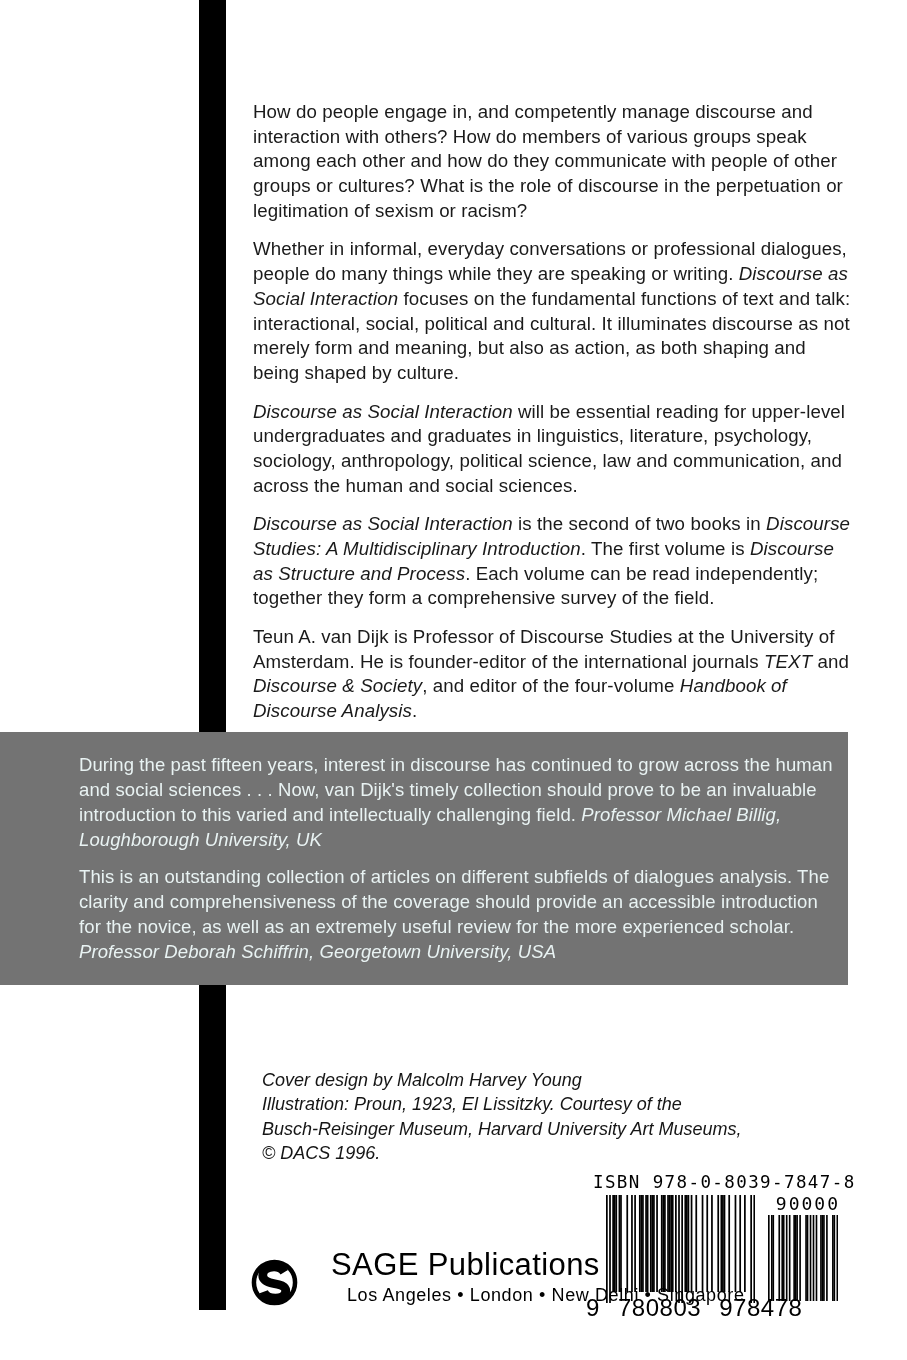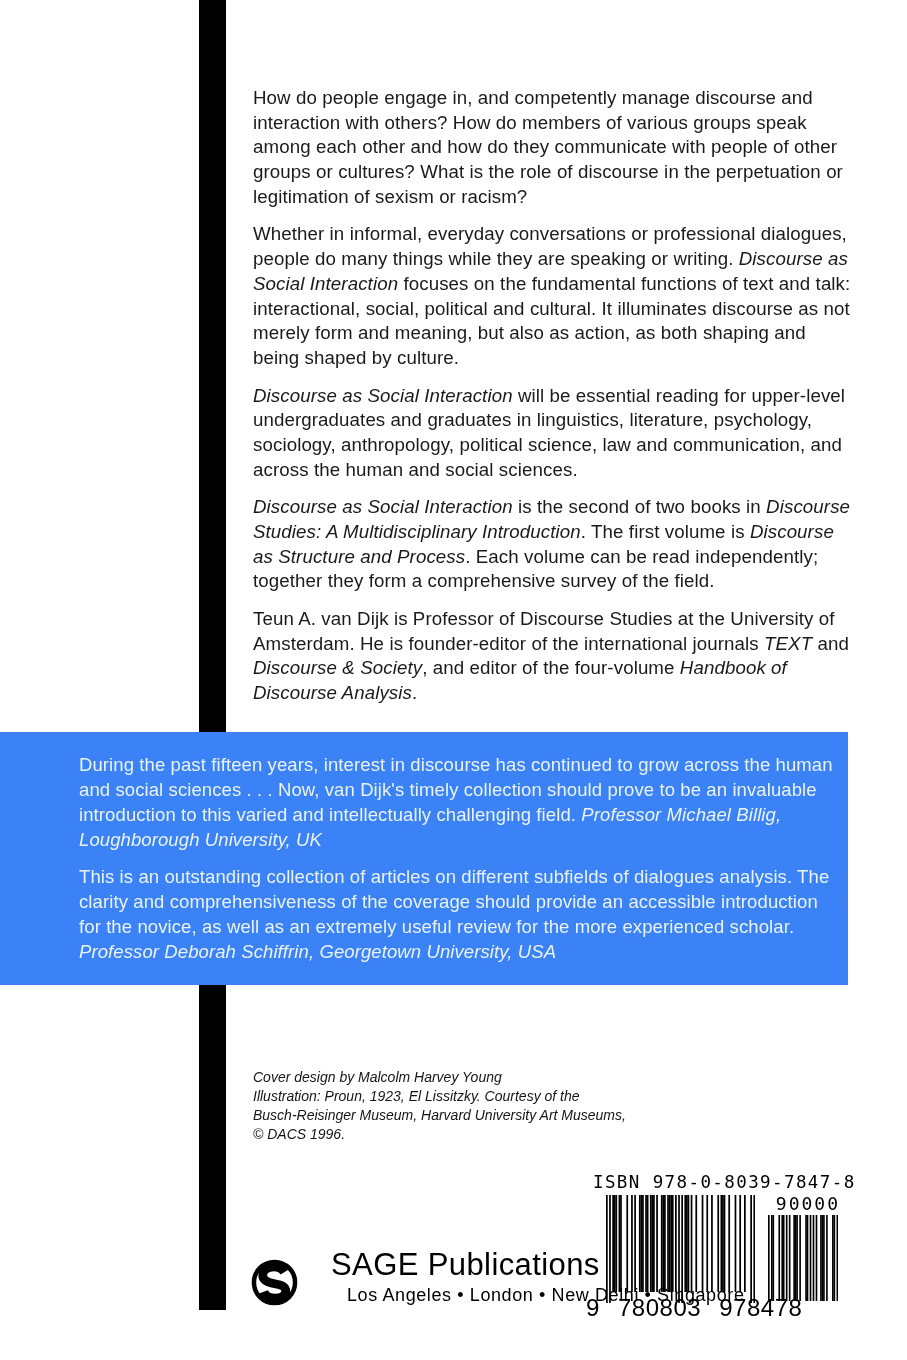--- a/index.html
+++ b/index.html
@@ -10,35 +10,35 @@
     color:#1a1a1a;
   }
   .stripe { position:absolute; left:199px; width:27px; background:#000; }
   .stripe.top { top:0; height:732px; }
   .stripe.bottom { top:985px; height:325px; }
 
   .synopsis {
     position:absolute; left:253px; top:86px; width:600px;
     font-size:18.7px; line-height:1.32; letter-spacing:0.1px;
   }
-  .synopsis p { margin:0 0 13px 0; }
+  .synopsis p { margin:14px 0 13px 0; }
   .it { font-style:italic; }
 
   .review-panel {
     position:absolute; left:0; top:732px; width:848px; height:253px;
     box-sizing:border-box;
     padding:21px 14px 0 79px;
     color:#e9f3f3;
     font-size:18.5px; line-height:1.35; letter-spacing:0.1px;
   }
   .review-panel p { margin:0 0 12px 0; }
 
   .credits {
-    position:absolute; left:253px; top:1068px;
-    font-style:italic; font-size:14px; line-height:1.35; color:#151515;
+    position:absolute; left:262px; top:1068px;
+    font-style:italic; font-size:18px; line-height:1.35; color:#151515;
   }
 
   .publisher { position:absolute; left:251px; top:1249px; display:flex; align-items:flex-end;gap:28px; }
   .sage-mark { flex:0 0 auto; margin-top:1px; }
   .pub-text { margin-left:5px; }
   .pub-name {
     font-size:31px; font-weight:400; letter-spacing:0.4px; color:#000;
     line-height:1.05;
   }
   .pub-cities {
@@ -70,21 +70,21 @@
 <div class="stripe bottom"></div>
 
 <div class="synopsis">
   <p><span>How do people engage in, and competently manage discourse and interaction with others? How do members of various groups speak among each other and how do they communicate with people of other groups or cultures? What is the role of discourse in the perpetuation or legitimation of sexism or racism?</span></p>
   <p><span>Whether in informal, everyday conversations or professional dialogues, people do many things while they are speaking or writing. </span><span class="it">Discourse as Social Interaction</span><span> focuses on the fundamental functions of text and talk: interactional, social, political and cultural. It illuminates discourse as not merely form and meaning, but also as action, as both shaping and being shaped by culture.</span></p>
   <p><span class="it">Discourse as Social Interaction</span><span> will be essential reading for upper-level undergraduates and graduates in linguistics, literature, psychology, sociology, anthropology, political science, law and communication, and across the human and social sciences.</span></p>
   <p><span class="it">Discourse as Social Interaction</span><span> is the second of two books in </span><span class="it">Discourse Studies: A Multidisciplinary Introduction</span><span>. The first volume is </span><span class="it">Discourse as Structure and Process</span><span>. Each volume can be read independently; together they form a comprehensive survey of the field.</span></p>
   <p><span>Teun A. van Dijk is Professor of Discourse Studies at the University of Amsterdam. He is founder-editor of the international journals </span><span class="it">TEXT</span><span> and </span><span class="it">Discourse &amp; Society</span><span>, and editor of the four-volume </span><span class="it">Handbook of Discourse Analysis</span><span>.</span></p>
 </div>
 
-<div class="review-panel" style="background: #3b82f6;">
+<div class="review-panel" style="background: #737373;">
   <p><span>During the past fifteen years, interest in discourse has continued to grow across the human and social sciences . . . Now, van Dijk's timely collection should prove to be an invaluable introduction to this varied and intellectually challenging field. </span><span class="it">Professor Michael Billig, Loughborough University, UK</span></p>
   <p><span>This is an outstanding collection of articles on different subfields of dialogues analysis. The clarity and comprehensiveness of the coverage should provide an accessible introduction for the novice, as well as an extremely useful review for the more experienced scholar. </span><span class="it">Professor Deborah Schiffrin, Georgetown University, USA</span></p>
 </div>
 
 <div class="credits">
   <div>Cover design by Malcolm Harvey Young</div>
   <div>Illustration: Proun, 1923, El Lissitzky. Courtesy of the</div>
   <div>Busch-Reisinger Museum, Harvard University Art Museums,</div>
   <div>© DACS 1996.</div>
 </div>

